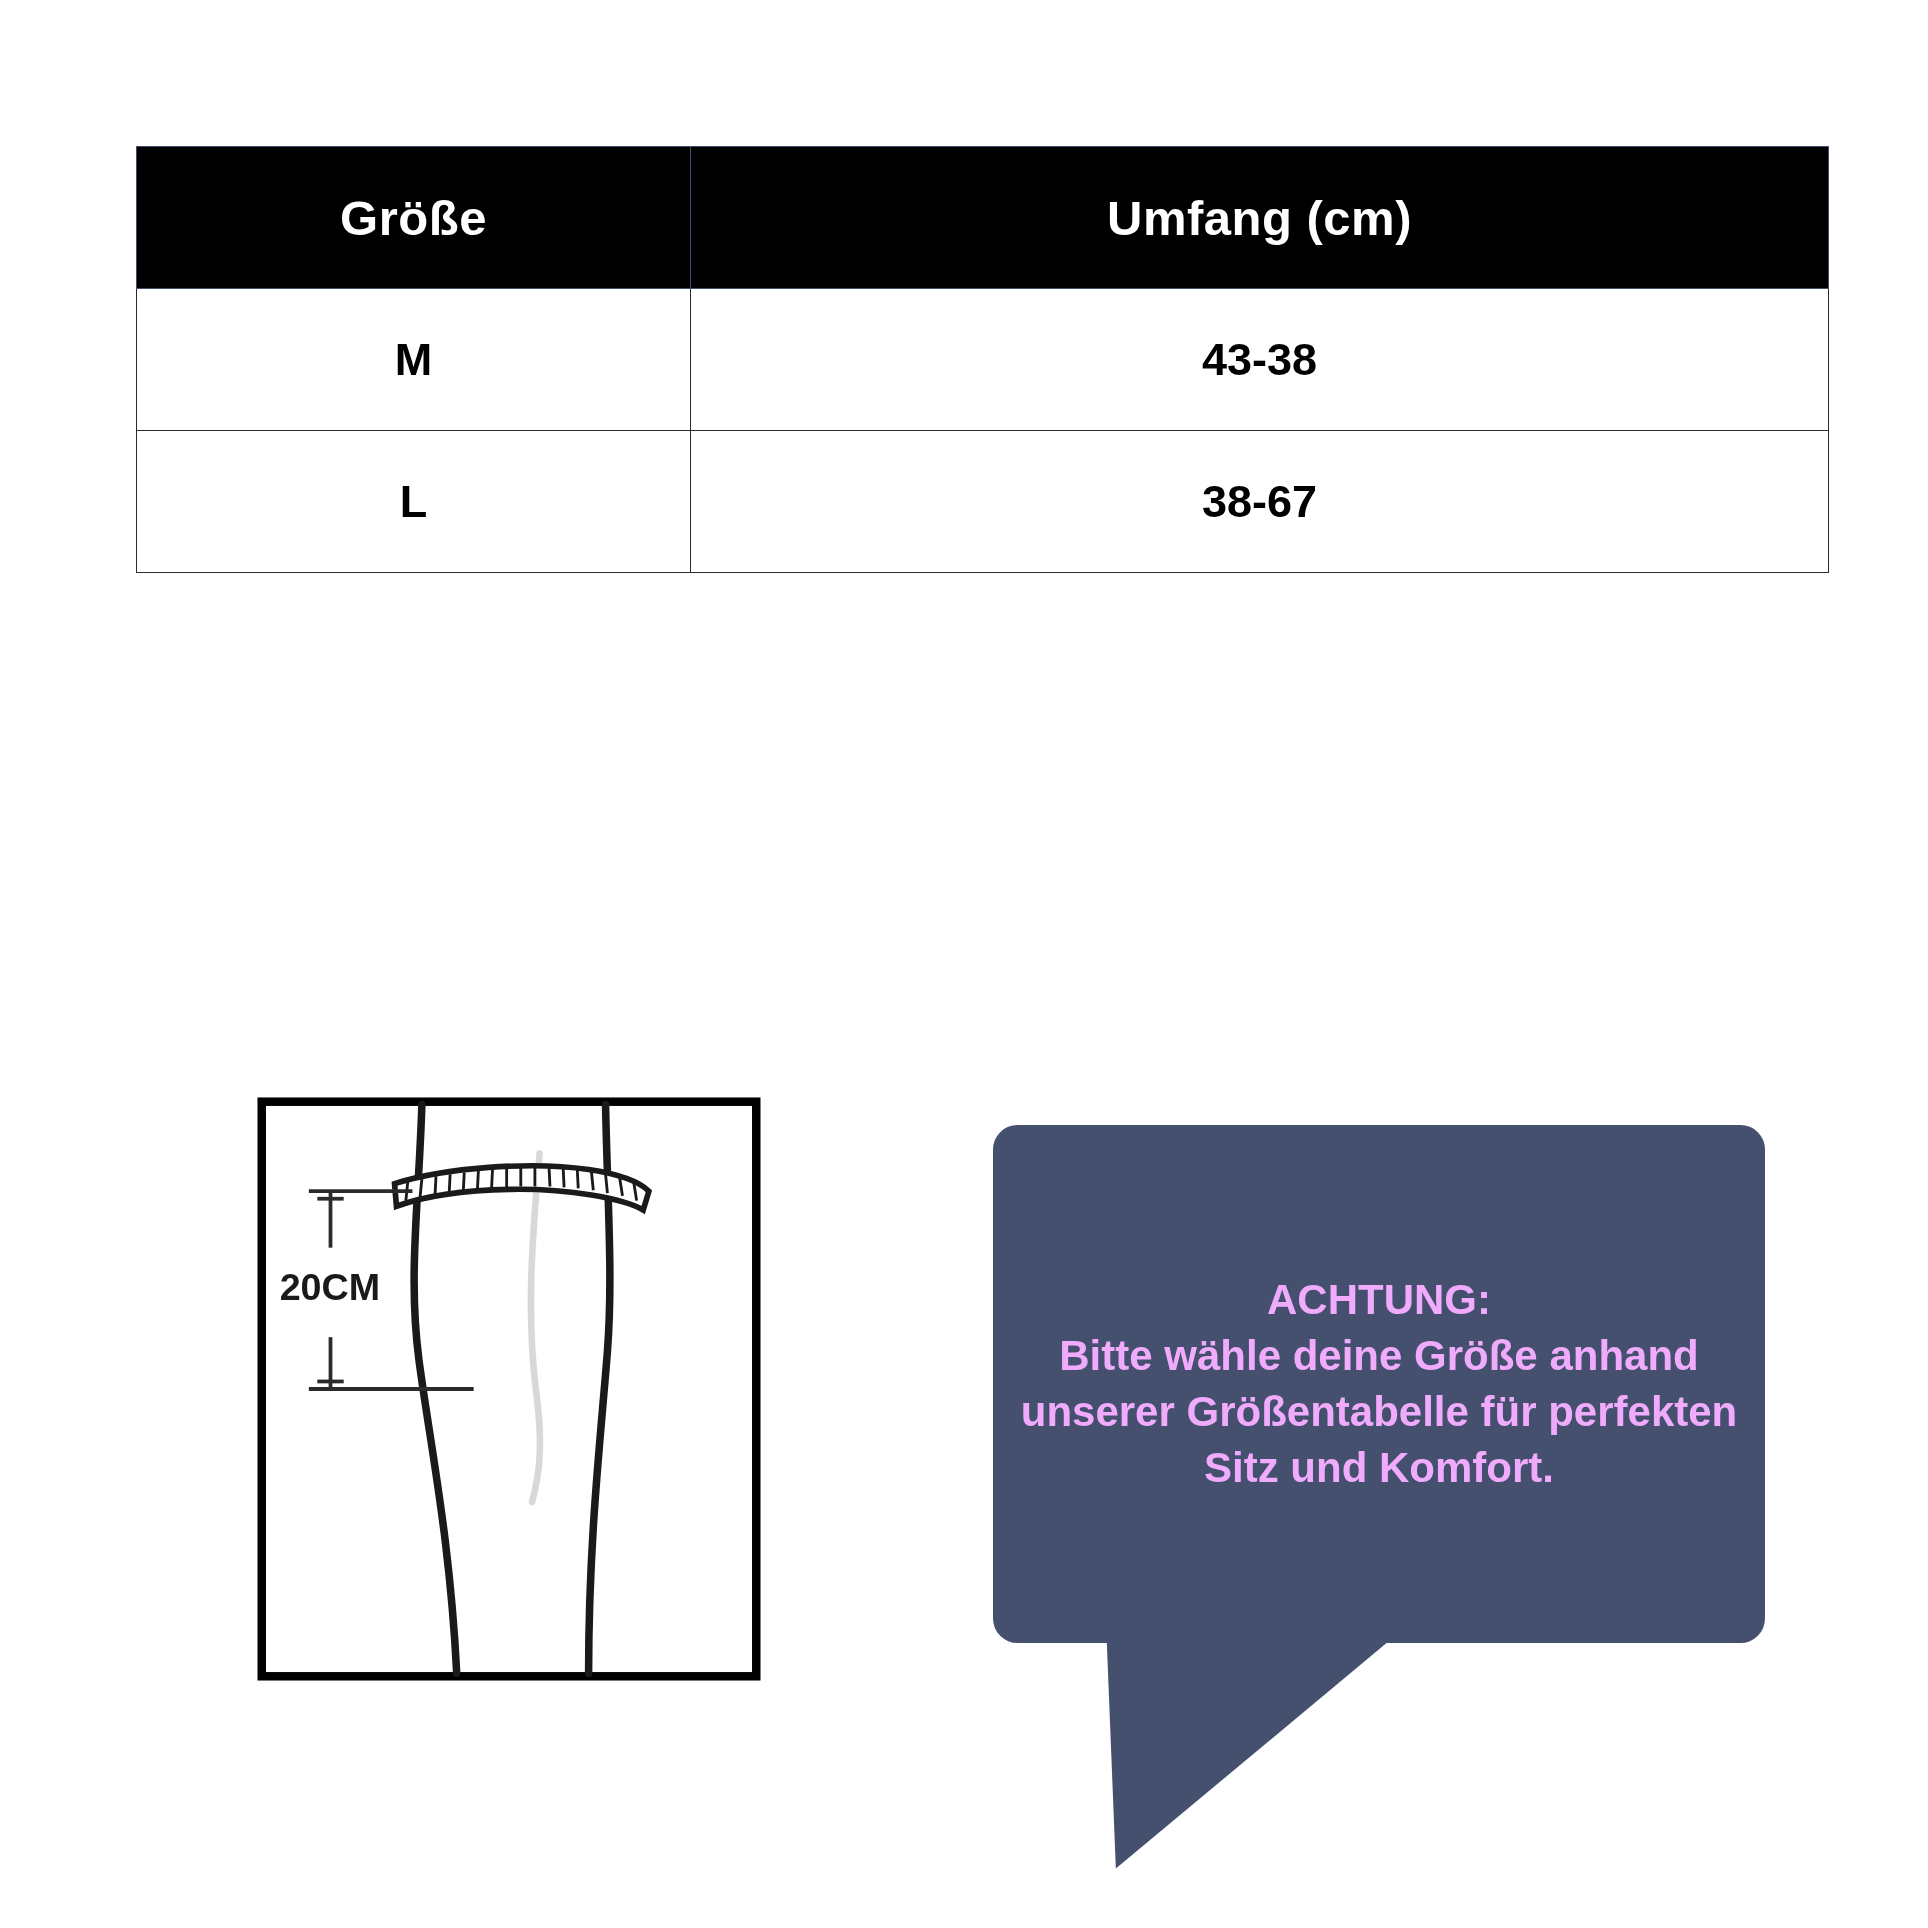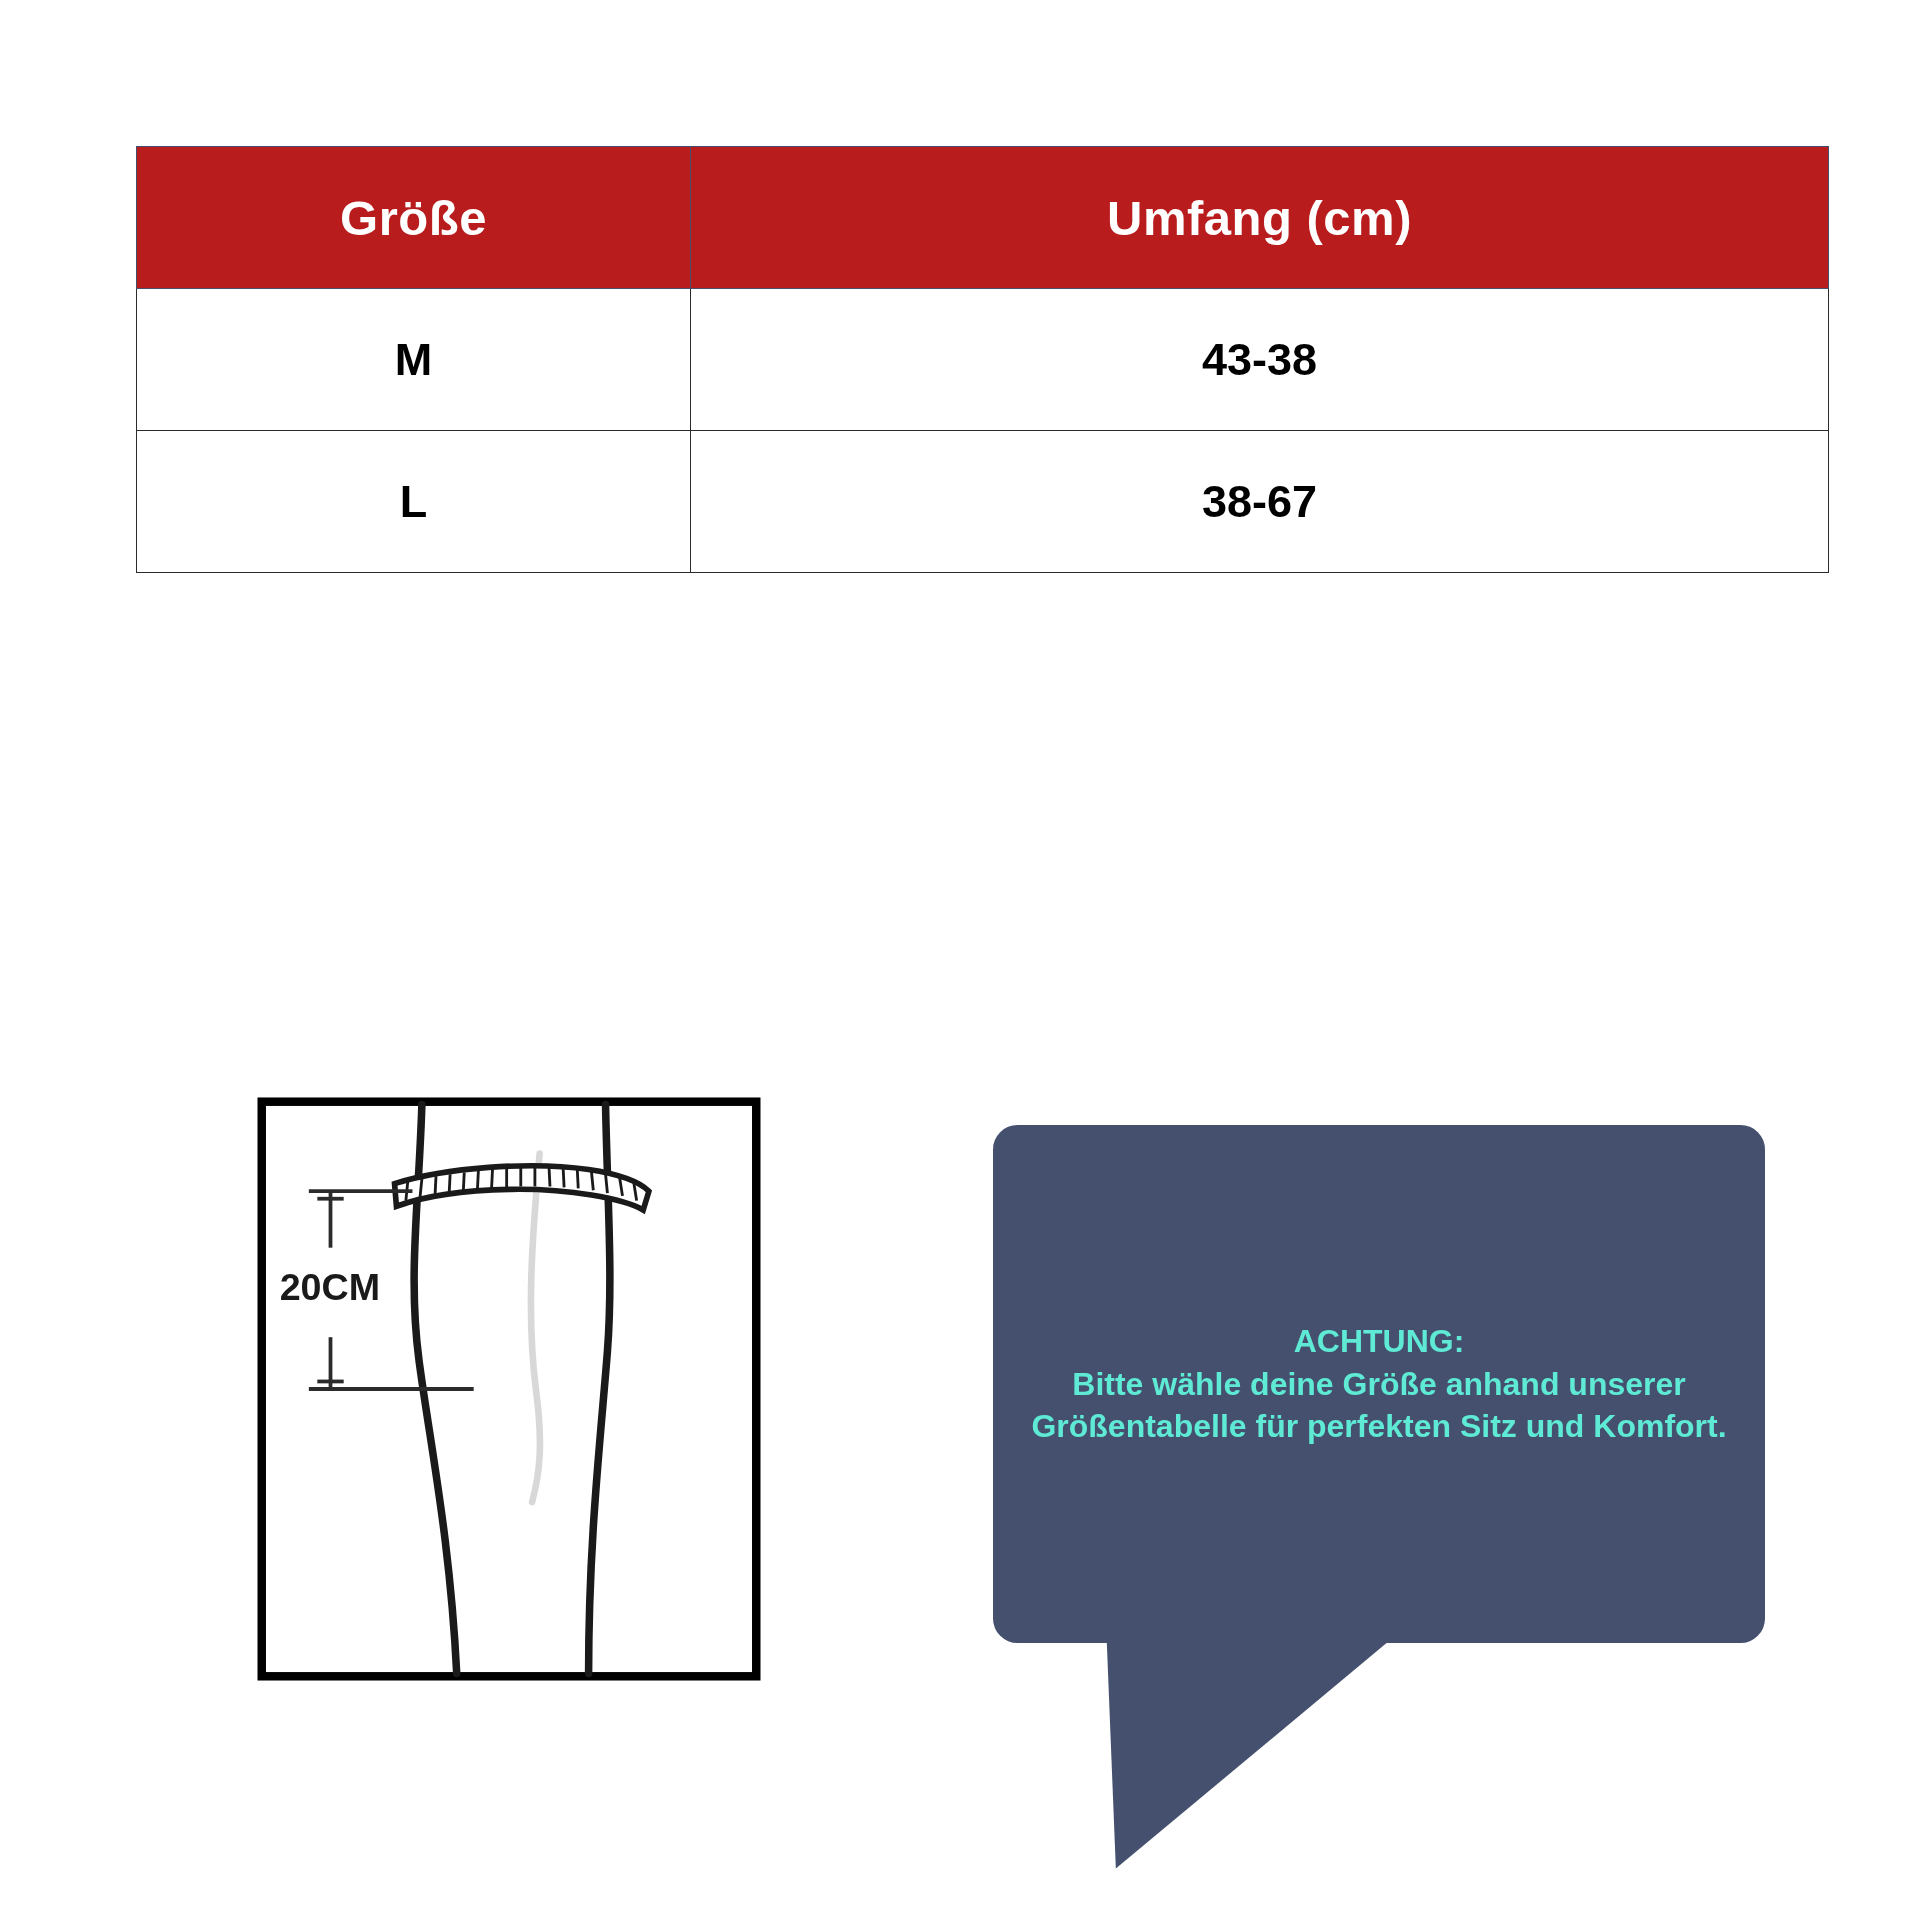--- a/index.html
+++ b/index.html
@@ -25,21 +25,21 @@
     border-collapse: collapse;
     table-layout: fixed;
   }
   .size-table th,
   .size-table td {
     border: 1.9px solid #2b2b2b;
     text-align: center;
     font-weight: bold;
   }
   .size-table thead th {
-    background: #b91c1c;
+    background: #000000;
     color: #ffffff;
     font-size: 49px;
     height: 139px;
     border-color: #44506e;
     letter-spacing: 0.5px;
     margin-top: 42px;
   }
   .size-table tbody td {
     background: #ffffff;
     color: #000000;
@@ -79,22 +79,22 @@
     width: 772px;
     height: 518px;
     background: #44506e;
     border-radius: 24.5px;
     box-sizing: border-box;
     display: flex;
     align-items: center;
     justify-content: center;
   }
   .callout-text {
-    color: #5eead4;
-    font-size: 32px;
+    color: #f0abfc;
+    font-size: 42px;
     font-weight: bold;
     line-height: 1.33;
     text-align: center;
     padding: 0 24.5px;
     white-space: pre-line;
   }
   .callout-tail {
     position: absolute;
     left: 104px;
     top: 508px;

